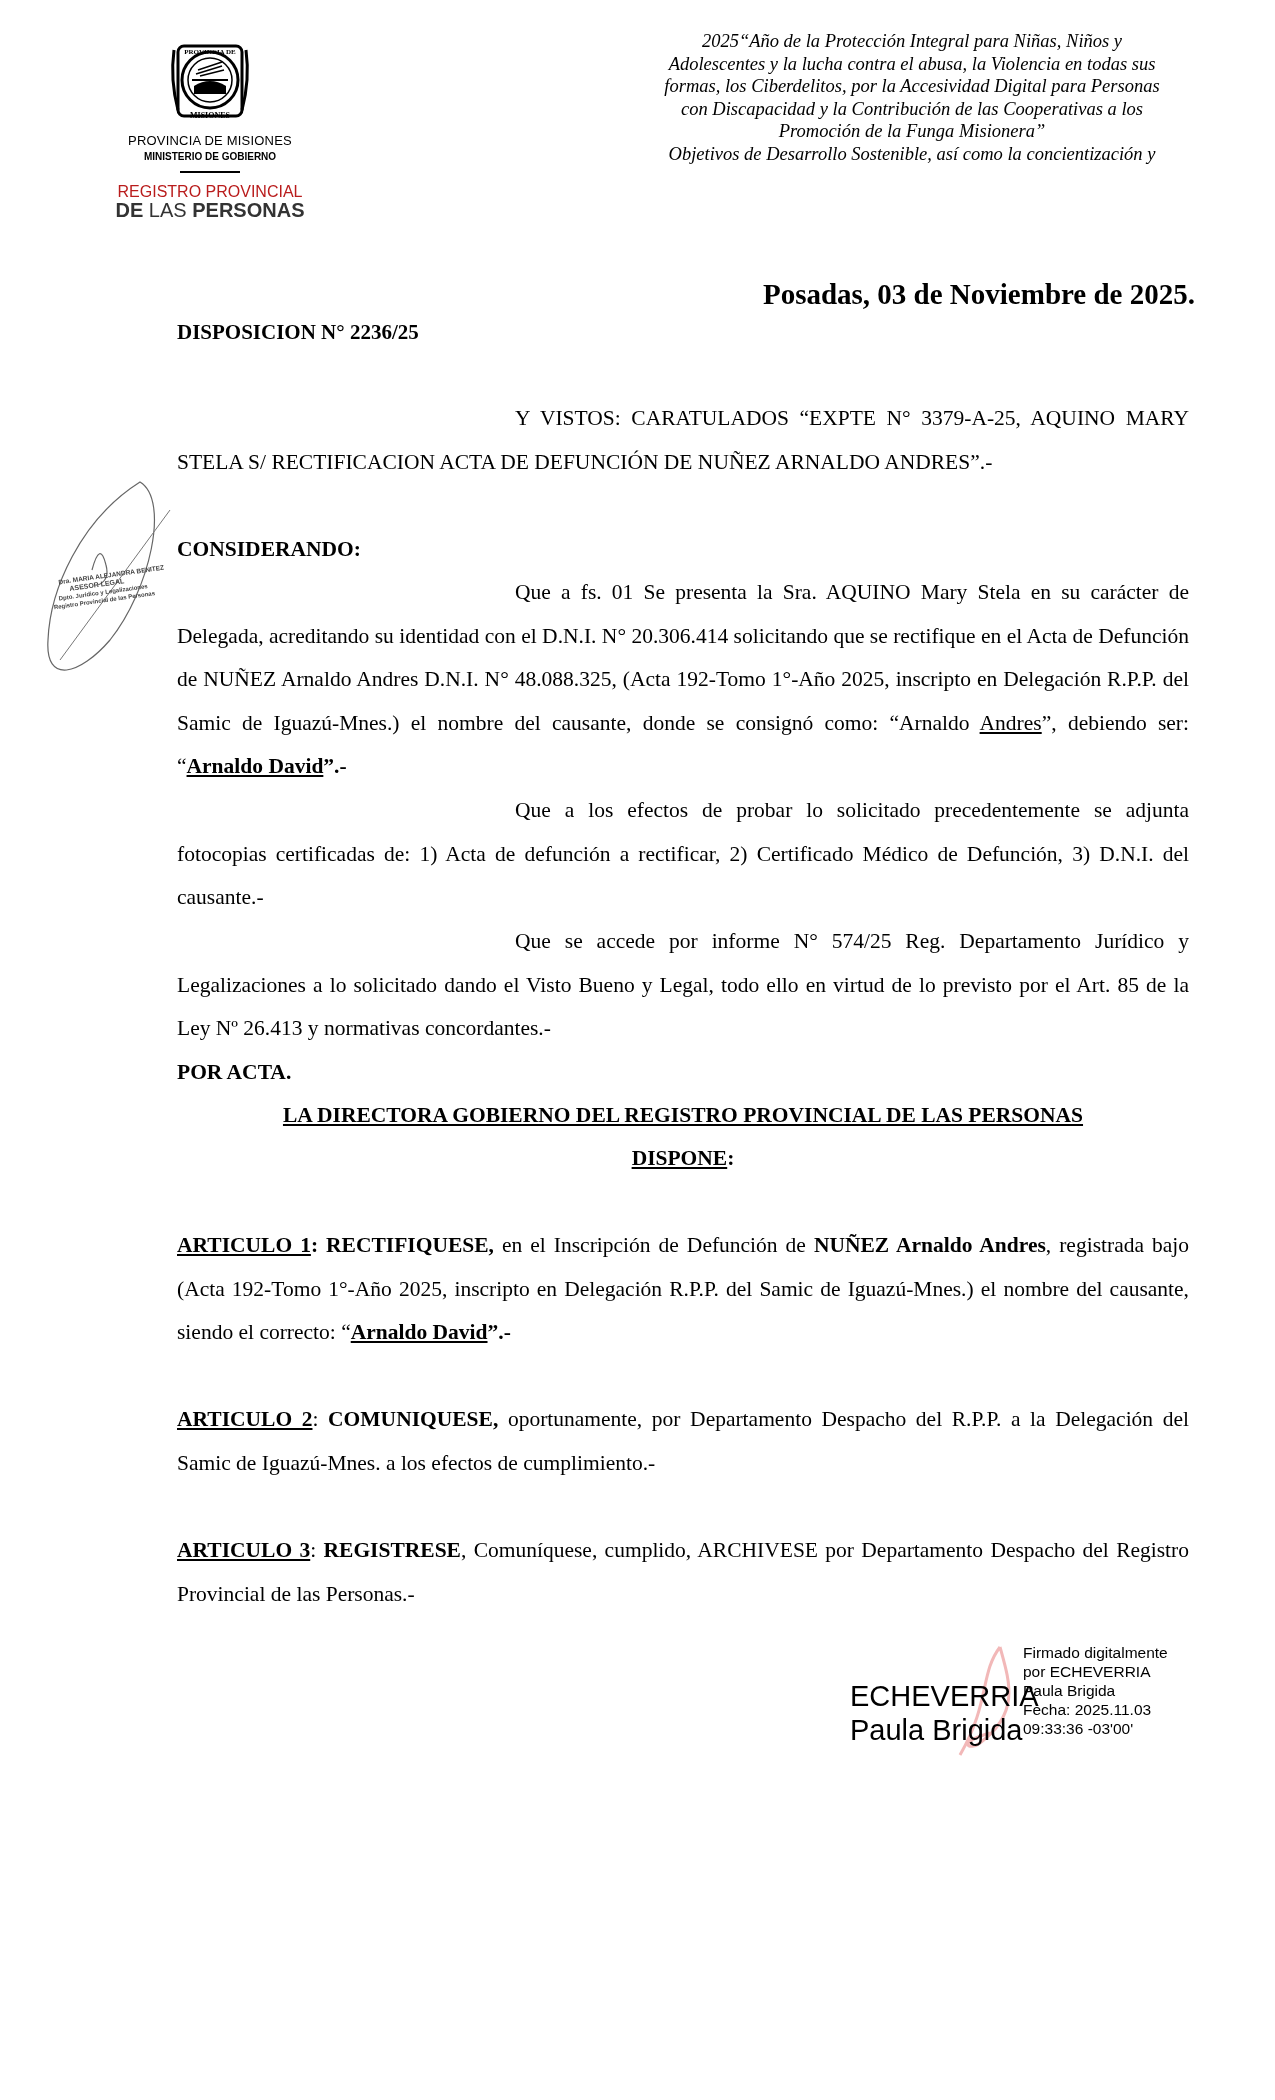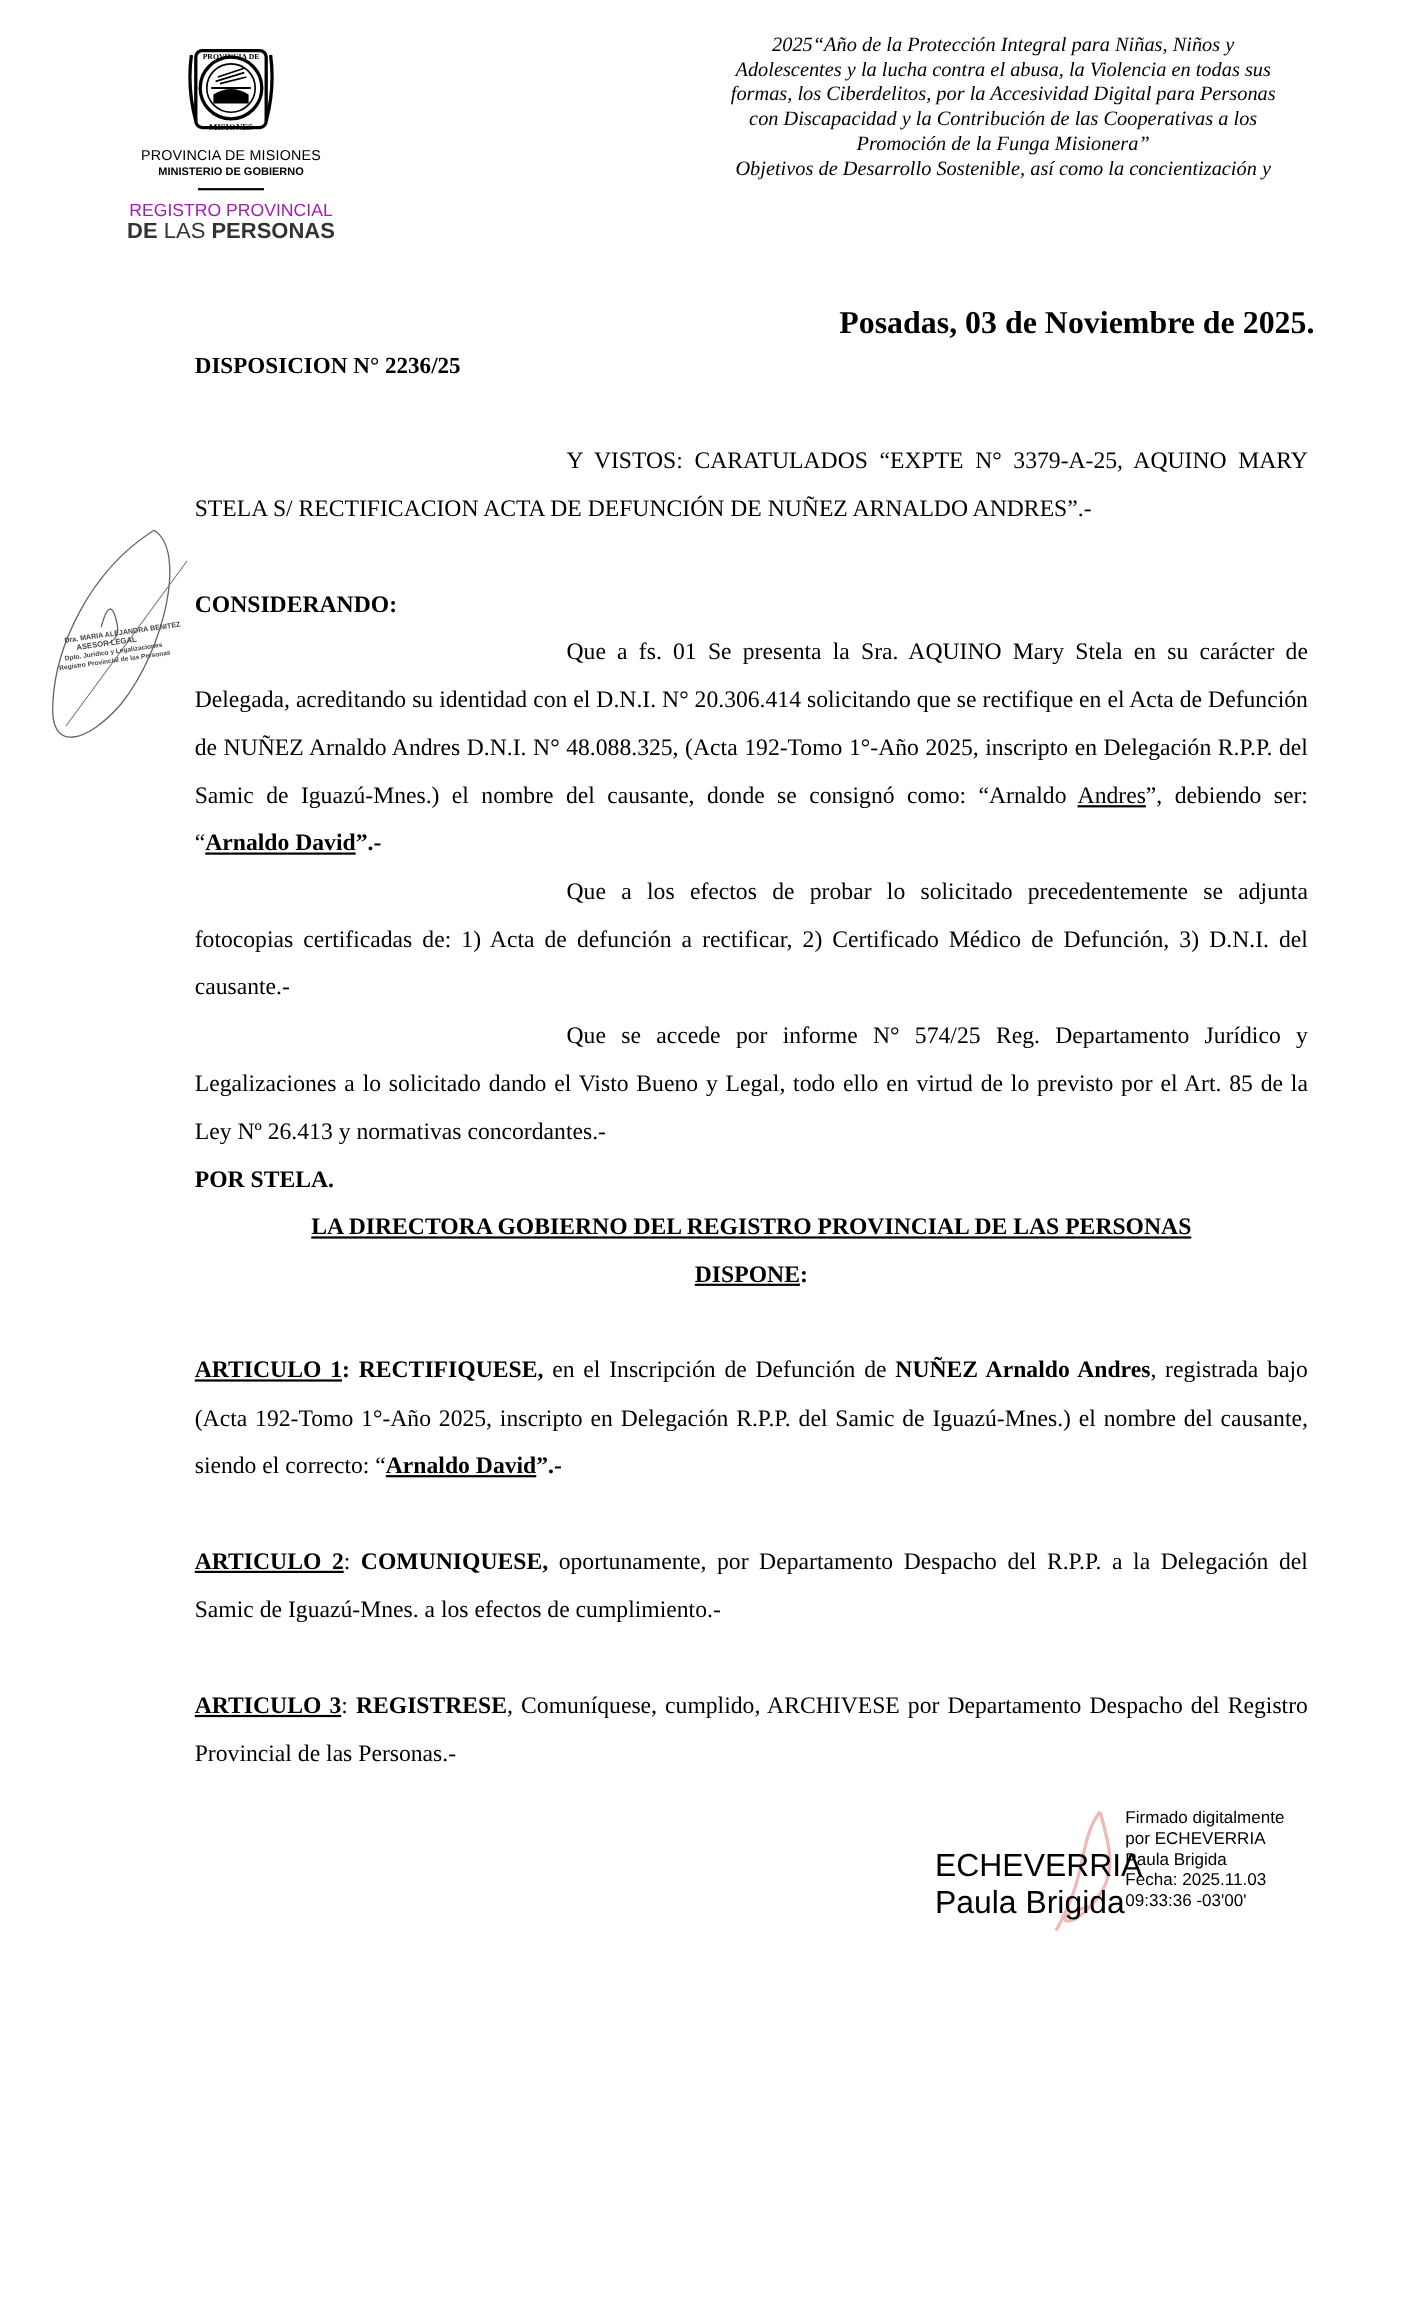--- a/index.html
+++ b/index.html
@@ -6,21 +6,21 @@
   body { width: 1275px; height: 2100px; position: relative; overflow: hidden; color: #000; }
   .serif { font-family: "Liberation Serif", "DejaVu Serif", serif; }
   .sans { font-family: "Liberation Sans", "DejaVu Sans", sans-serif; }
 
   
   .logo-block { position: absolute; left: 80px; top: 30px; width: 260px; text-align: center; }
   .seal { width: 100px; height: 100px; margin: 0 auto; display: block; }
   .prov { font-size: 13px; letter-spacing: 0.2px; margin-top: 4px; line-height: 14px; }
   .ministerio { font-size: 10px; font-weight: bold; line-height: 17px; }
   .rule { width: 60px; height: 2px; background: #000; margin: 6px auto 8px; }
-  .registro { font-size: 16px; color: #a21caf; line-height: 18px; margin-top: 10px; }
+  .registro { font-size: 16px; color: #b91c1c; line-height: 18px; margin-top: 10px; }
   .registro2 { font-size: 20px; font-weight: bold; color: #333; line-height: 18px; }
   .registro2 .light { font-weight: normal; }
 
   
   .motto { position: absolute; left: 612px; top: 30px; width: 600px; text-align: center;
            font-style: italic; font-size: 18.5px; line-height: 22.5px; }
 
   
   .date { position: absolute; right: 80px; top: 278px; font-size: 29px; font-weight: bold; }
   .dispo { position: absolute; left: 177px; top: 320px; font-size: 21px; font-weight: bold; }
@@ -93,21 +93,21 @@
 <div class="body-text serif bold" style="top:528px;">CONSIDERANDO:</div>
 
 <div class="body-text serif indent" style="top:571px;">
   <span>Que a fs. 01 Se presenta la Sra. AQUINO Mary Stela en su carácter de Delegada, acreditando su identidad con el D.N.I. N° 20.306.414 solicitando que se rectifique en el Acta de Defunción de NUÑEZ Arnaldo Andres D.N.I. N° 48.088.325, (Acta 192-Tomo 1°-Año 2025, inscripto en Delegación R.P.P. del Samic de Iguazú-Mnes.) el nombre del causante, donde se consignó como: “Arnaldo </span><span class="ul">Andres</span><span>”, debiendo ser: “</span><span class="bold ul">Arnaldo David</span><span class="bold">”.-</span>
 </div>
 
 <div class="body-text serif indent" style="top:789px;">Que a los efectos de probar lo solicitado precedentemente se adjunta fotocopias certificadas de: 1) Acta de defunción a rectificar, 2) Certificado Médico de Defunción, 3) D.N.I. del causante.-</div>
 
 <div class="body-text serif indent" style="top:920px;">Que se accede por informe N° 574/25 Reg. Departamento Jurídico y Legalizaciones a lo solicitado dando el Visto Bueno y Legal, todo ello en virtud de lo previsto por el Art. 85 de la Ley Nº 26.413 y normativas concordantes.-</div>
 
-<div class="body-text serif bold" style="top:1051px;">POR STELA.</div>
+<div class="body-text serif bold" style="top:1051px;">POR ACTA.</div>
 
 <div class="body-text serif bold center ul" style="top:1094px;">LA DIRECTORA GOBIERNO DEL REGISTRO PROVINCIAL DE LAS PERSONAS</div>
 <div class="body-text serif bold center" style="top:1137px;"><span class="ul">DISPONE</span><span>:</span></div>
 
 <div class="article serif" style="top:1224px;">
   <span class="bold ul">ARTICULO 1</span><span class="bold">: </span><span class="bold">RECTIFIQUESE,</span><span> en el Inscripción de Defunción de </span><span class="bold">NUÑEZ Arnaldo Andres</span><span>, registrada bajo (Acta 192-Tomo 1°-Año 2025, inscripto en Delegación R.P.P. del Samic de Iguazú-Mnes.) el nombre del causante, siendo el correcto: “</span><span class="bold ul">Arnaldo David</span><span class="bold">”.-</span>
 </div>
 
 <div class="article serif" style="top:1398px;">
   <span class="bold ul">ARTICULO 2</span><span>: </span><span class="bold">COMUNIQUESE,</span><span> oportunamente, por Departamento Despacho del R.P.P. a la Delegación del Samic de Iguazú-Mnes. a los efectos de cumplimiento.-</span>

